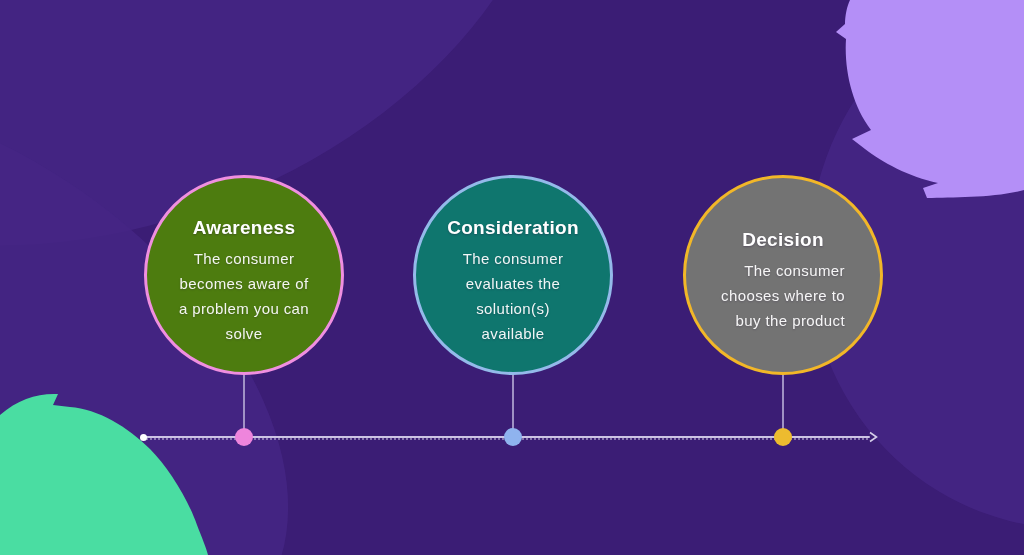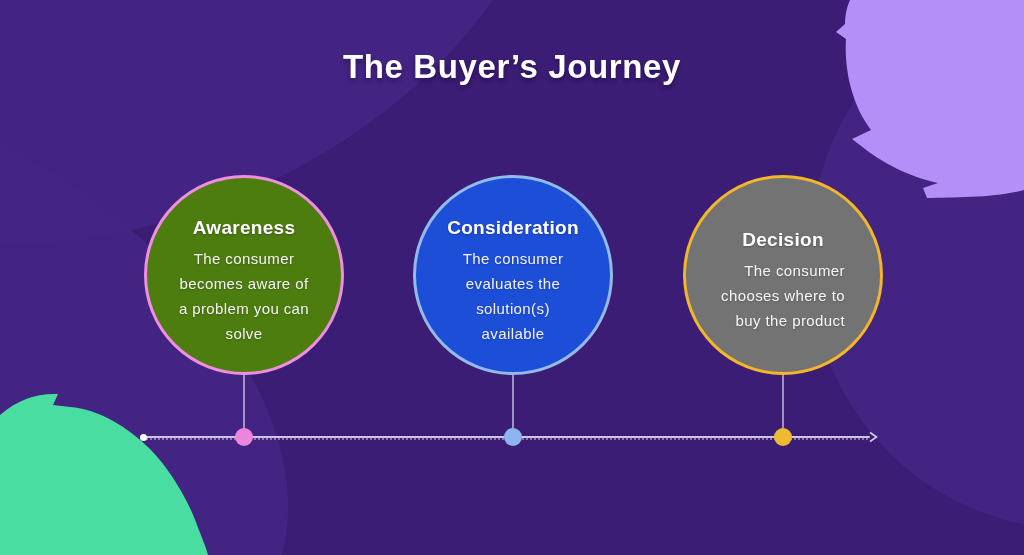--- a/index.html
+++ b/index.html
@@ -54,36 +54,35 @@
   <div class="swirl s3" style="background-color: rgb(69, 38, 133);"></div>
 
   <svg class="blob-tr" viewBox="0 0 210 200" aria-hidden="true">
     <path d="M 210 0 L 36 0 C 33 6 31 16 31 24 l -9 8 l 10 7 C 30 70 38 105 57 130 l -19 9 l 13 10 C 68 162 95 177 124 183 l -15 5 l 4 10 C 140 197 180 198 210 190 Z" fill="#B48FF7"></path>
   </svg>
 
   <svg class="blob-bl" viewBox="0 0 215 170" aria-hidden="true">
     <path d="M 0 30 C 18 14 38 8 58 9 l -5 11 l 17 2 C 98 24 128 42 150 64 C 168 82 188 114 197 140 C 202 153 206 162 208 170 L 0 170 Z" fill="#4ADDA2"></path>
   </svg>
 
-  <h1 class="title">The Buyer’s Journey</h1>
 
   <section class="stage s-0">
     <div class="circle" style="background-color: #4d7c0f; border-color: rgb(240, 143, 224);">
       <h2 class="stage-name">Awareness</h2>
       <p class="stage-desc">The consumer
 becomes aware of
 a problem you can
 solve</p>
     </div>
     <div class="connector" style="background-color: rgb(178, 166, 210);"></div>
     <div class="stage-dot" style="background-color: rgb(238, 133, 220);"></div>
   </section>
 
   <section class="stage s-1">
-    <div class="circle" style="background-color: #1d4ed8; border-color: rgb(148, 186, 234); justify-content: center;">
+    <div class="circle" style="background-color: #0f766e; border-color: rgb(148, 186, 234); justify-content: center;">
       <h2 class="stage-name">Consideration</h2>
       <p class="stage-desc">The consumer
 evaluates the
 solution(s)
 available</p>
     </div>
     <div class="connector" style="background-color: rgb(178, 166, 210);"></div>
     <div class="stage-dot" style="background-color: rgb(143, 179, 238);"></div>
   </section>
 

